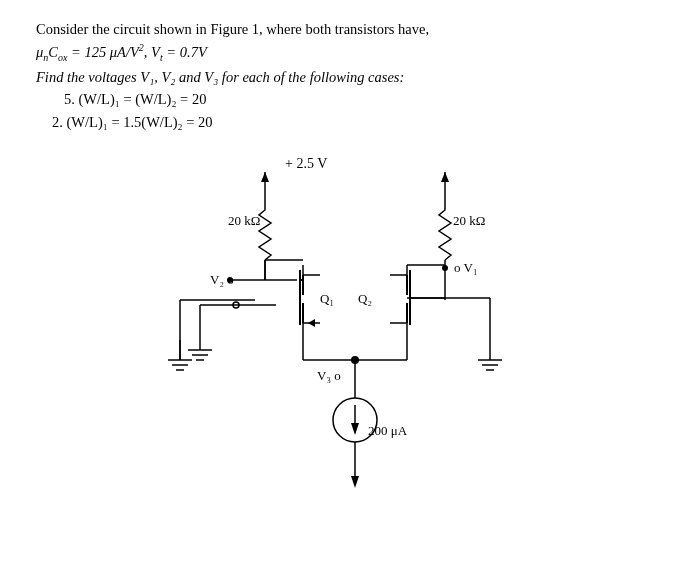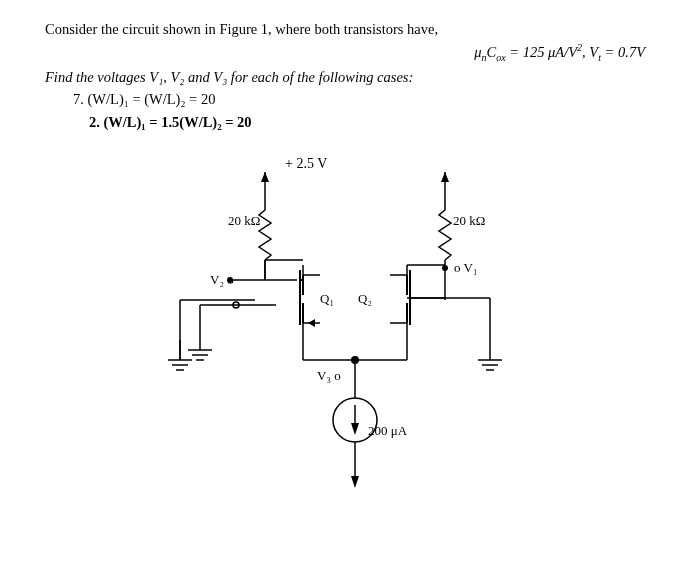--- a/index.html
+++ b/index.html
@@ -9,55 +9,55 @@
       background: #fff;
       font-family: 'Times New Roman', Times, serif;
       font-size: 15px;
       overflow: hidden;
       position: relative;
     }
     .page {
       width: 675px;
       height: 563px;
       position: relative;
-      padding: 18px 30px 10px 45px;
+      padding: 18px 30px 10px 36px;
     }
     .problem-text {
       font-size: 14.5px;
       line-height: 1.55;
       margin-bottom: 8px;
     }
     .problem-text .line1 { display: block; }
     .problem-text .line2 {
       display: block;
-      text-align: right;
+      text-align: left;
       font-style: italic;
     }
     .problem-text .line3 { display: block; font-style: italic; }
     .problem-text .line4 { display: block; margin-left: 28px; }
-    .problem-text .line5 { display: block; margin-left: 44px; font-weight: bold; }
+    .problem-text .line5 { display: block; margin-left: 16px; }
 
     sup { font-size: 10px; }
     sub { font-size: 10px; }
 
     svg text {
       font-family: 'Times New Roman', Times, serif;
     }
   </style>
 </head>
 <body>
 
 <div class="page">
   <div class="problem-text">
     <span class="line1">Consider the circuit shown in Figure 1, where both transistors have,</span>
     <span class="line2">
       <span><i>μ<sub>n</sub>C<sub>ox</sub></i> = 125 μA/V<sup>2</sup>, V<sub>t</sub> = 0.7V</span>
     </span>
     <span class="line3">Find the voltages V₁, V₂ and V₃ for each of the following cases:</span>
-    <span class="line4">7.  (W/L)₁ = (W/L)₂ = 20</span>
+    <span class="line4">5.  (W/L)₁ = (W/L)₂ = 20</span>
     <span class="line5">2.  (W/L)₁ = 1.5(W/L)₂ = 20</span>
   </div>
 
   <svg style="position:absolute; left:80px; top:150px;" width="510" height="390" viewBox="0 0 510 390">
 
     <text x="205" y="18" font-size="14">+ 2.5 V</text>
 
     <line x1="185" y1="22" x2="185" y2="52" stroke="black" stroke-width="1.5"></line>
 
     <polygon points="185,22 181,32 189,32" fill="black"></polygon>

